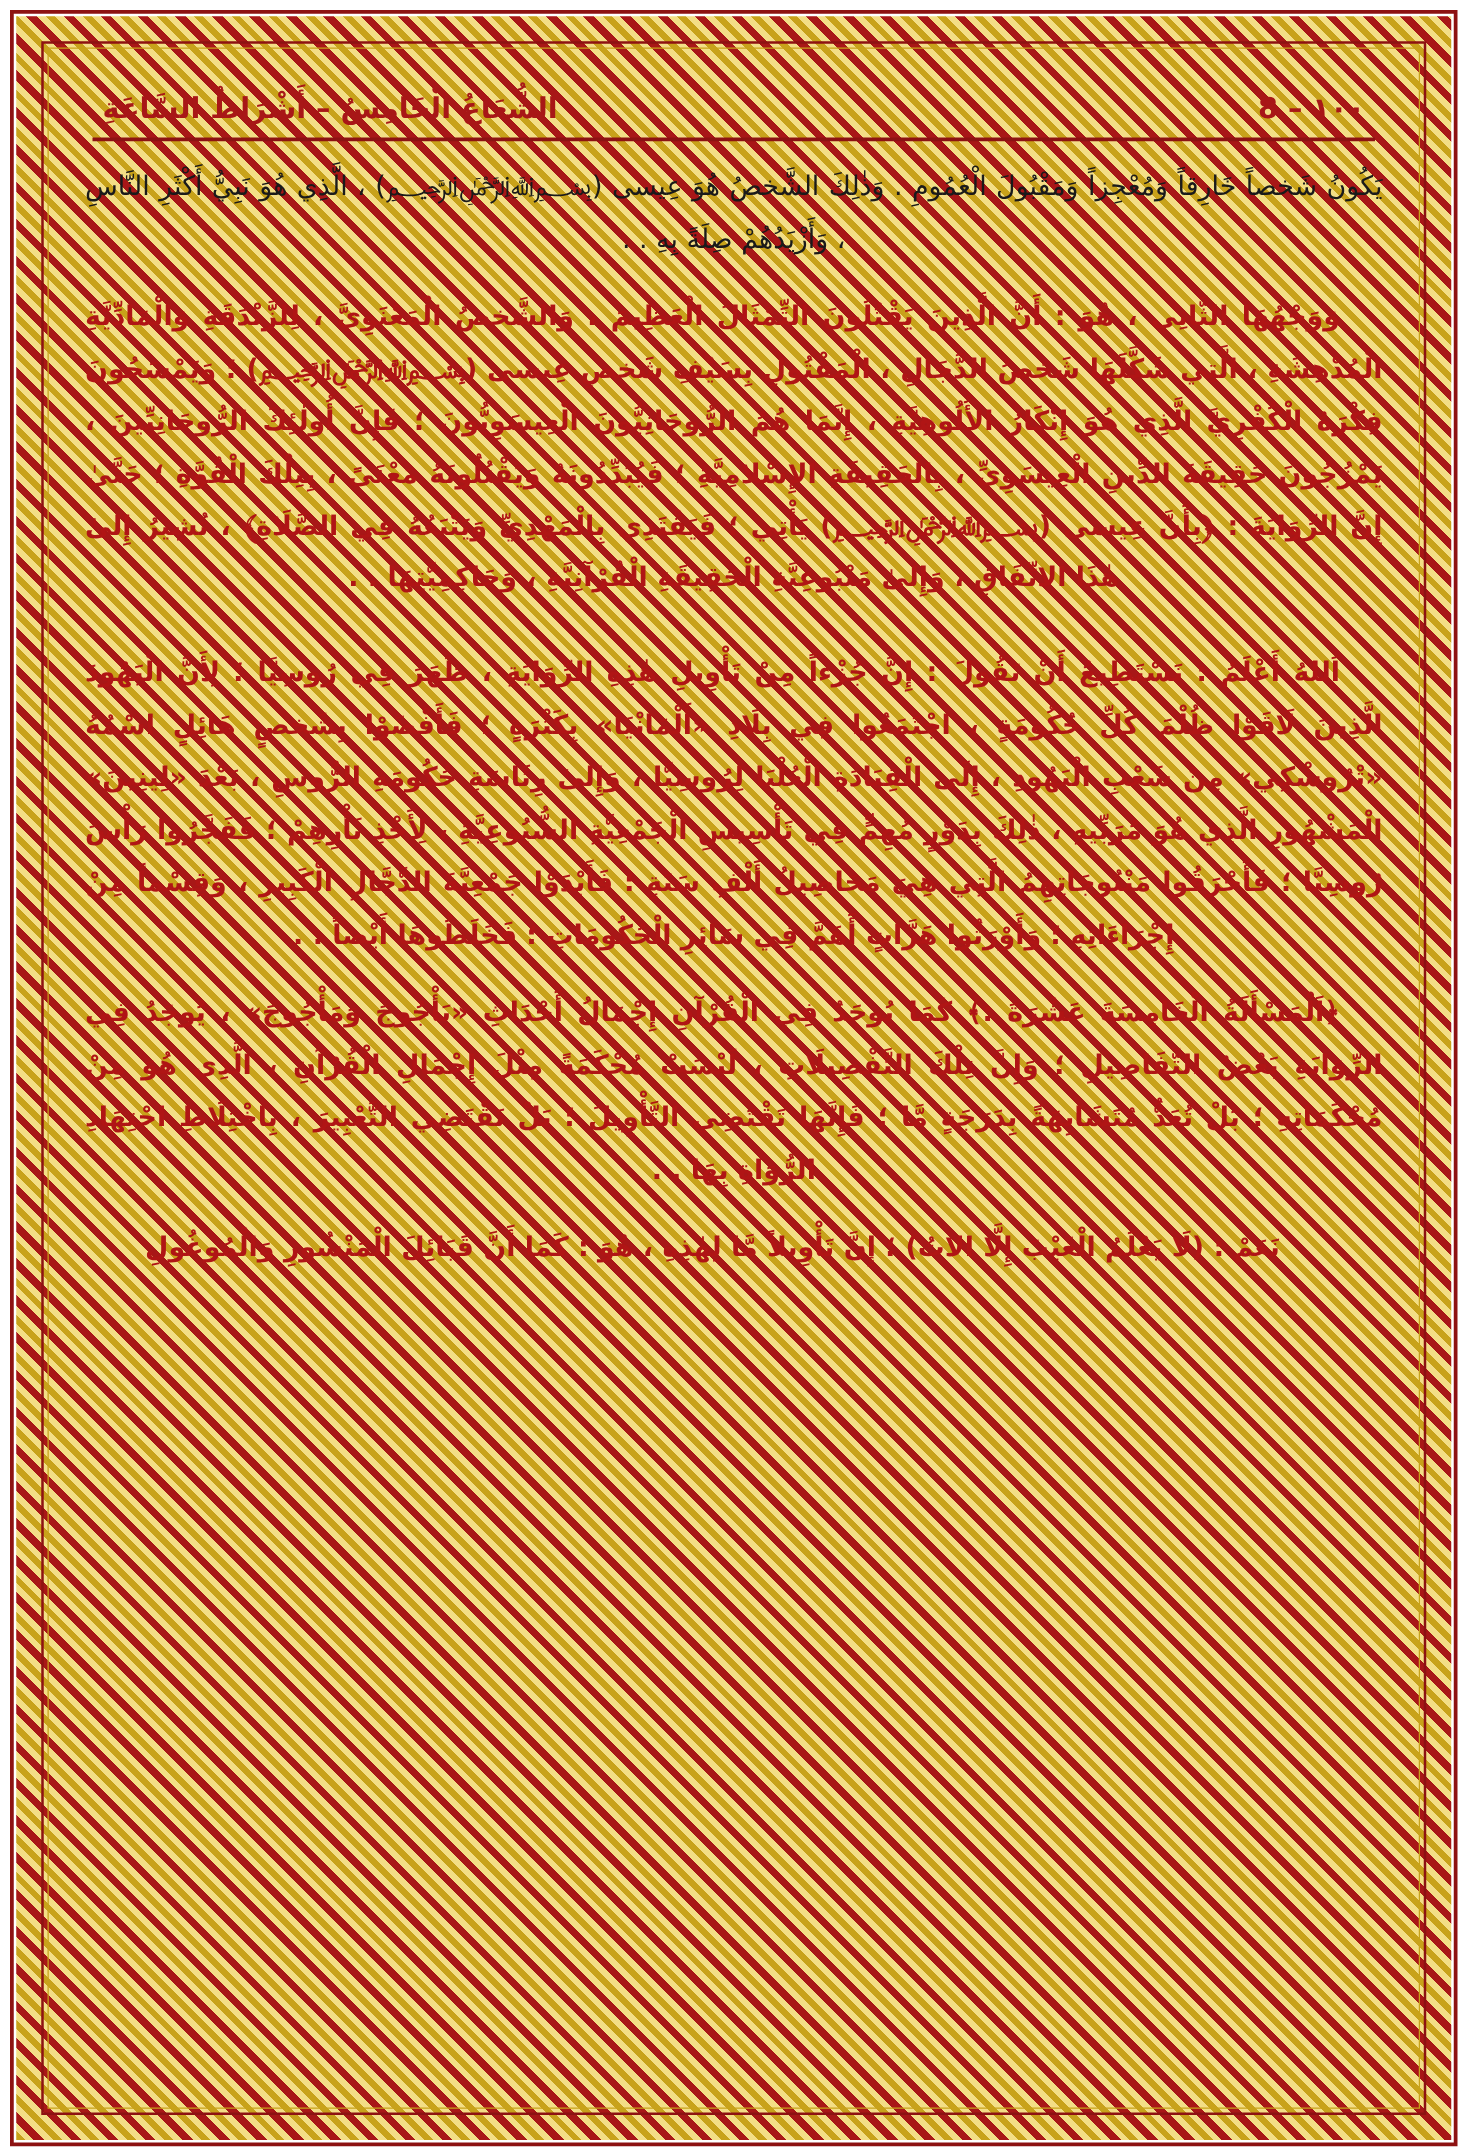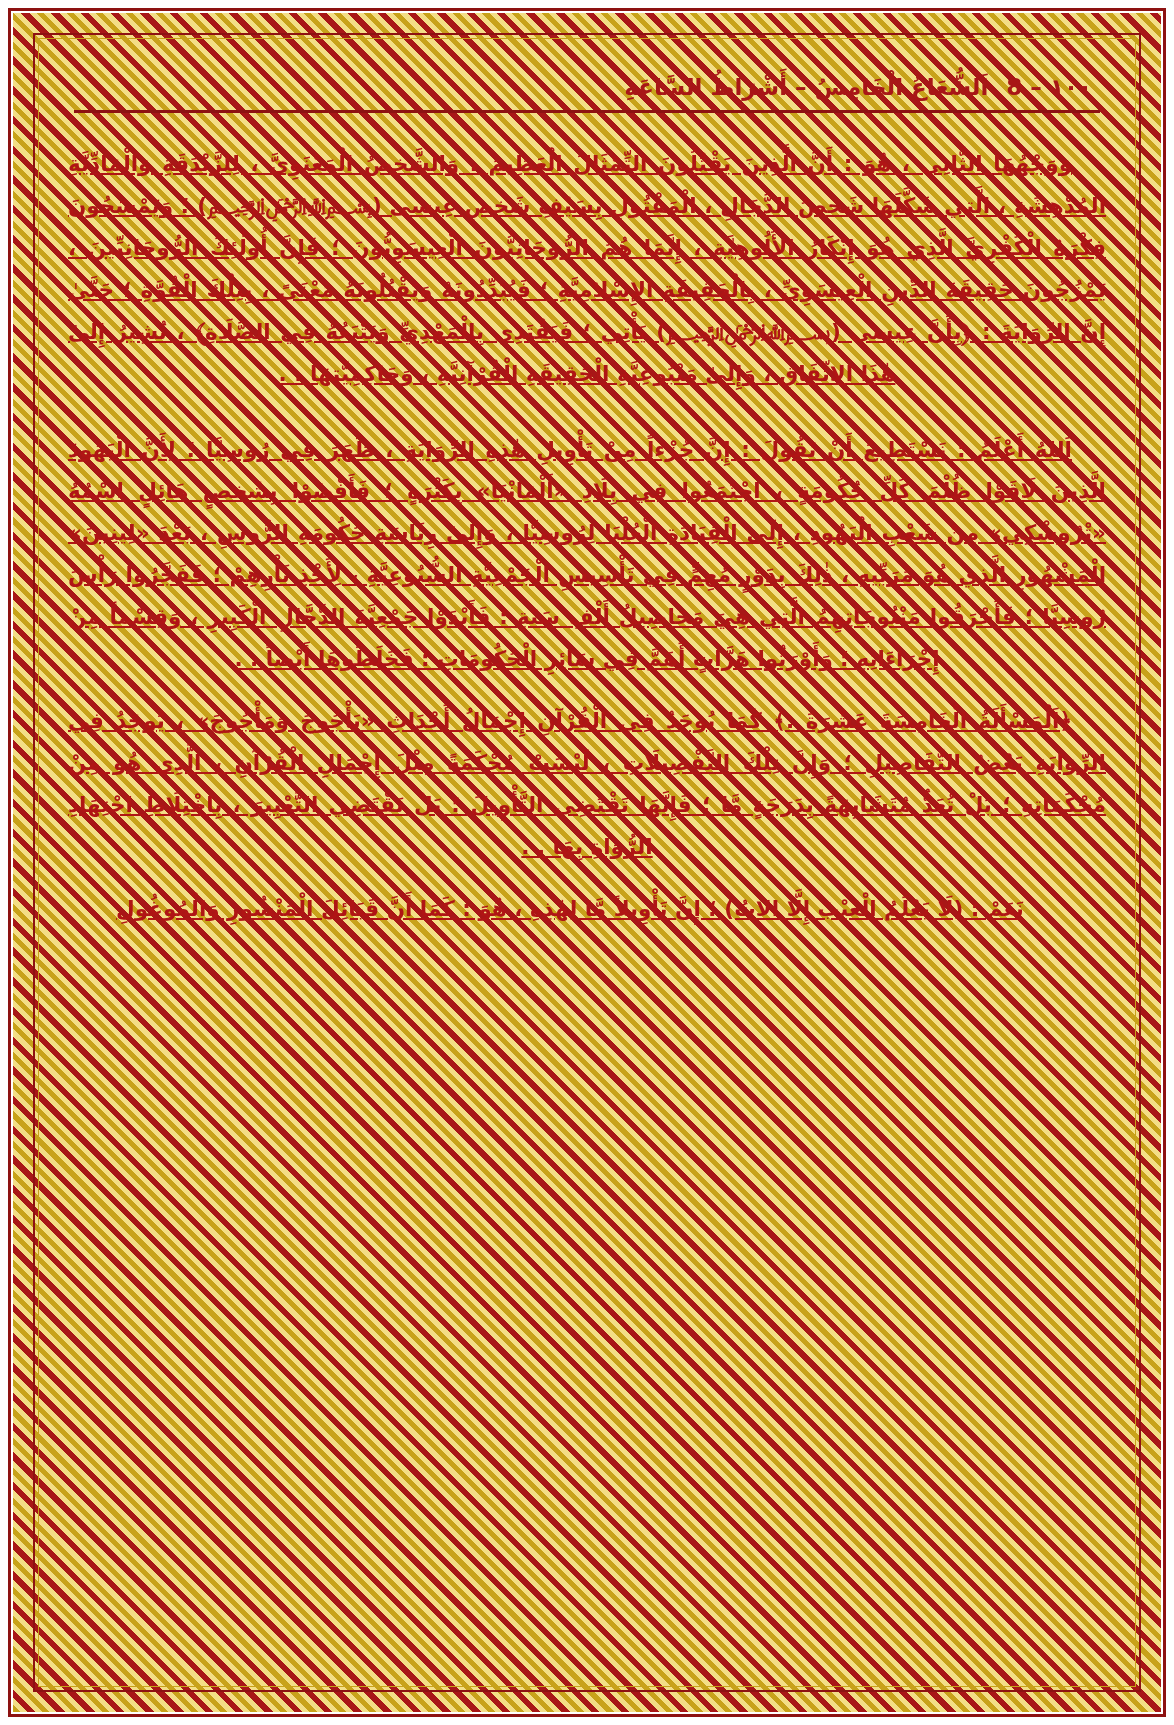--- a/index.html
+++ b/index.html
@@ -82,21 +82,21 @@
 
   .header-row {
     display: flex;
     align-items: baseline;
     justify-content: space-between;
     direction: rtl;
     padding: 10px 14px 0 14px;
   }
   .header-title {
     flex: 1;
-    text-align: right;
+    text-align: left;
     color: #a81717;
     font-weight: bold;
     font-size: 23px;
     letter-spacing: 0;
   }
   .header-page {
     color: #a81717;
     font-weight: bold;
     font-size: 23px;
     white-space: nowrap;
@@ -125,21 +125,20 @@
     text-indent: 34px;
   }
   .black {
     color: #1a1a1a;
   }
   .red {
     color: #b01515;
   }
   .bold {
     font-weight: bold;
-    text-decoration: underline;
   }
   .spacer {
     height: 14px;
   }
 </style>
 </head>
 <body>
 
 <div class="page">
   <div class="frame-outer"></div>
@@ -149,20 +148,21 @@
 
   <div class="content">
 
     <div class="header-row">
       <div class="header-page">١٠٠ – 8</div>
       <div class="header-title">اَلشُّعَاعُ الْخَامِسُ – أَشْرَاطُ السَّاعَةِ</div>
     </div>
     <div class="header-rule"></div>
 
     <div class="body-text">
+      <p class="black">يَكُونُ شَخصاً خَارِقاً وَمُعْجِزاً وَمَقْبُولَ الْعُمُومِ . وَذٰلِكَ الشَّخصُ هُوَ عِيسى (﷽) ، الَّذِي هُوَ نَبِيُّ أَكْثَرِ النَّاسِ ، وَأَزْيَدُهُمْ صِلَةً بِهِ . .</p>
       <div class="spacer"></div>
       <p class="red bold indent">وَوَجْهُهَا الثَّانِي ، هُوَ : أَنَّ الَّذِينَ يَقْتُلُونَ التِّمْثَالَ الْعَظِيمَ ، وَالشَّخصُ الْمَعْنَوِيَّ ، لِلزَّنْدَقَةِ وَالْمَادِّيَّةِ الْمُدْهِشَةِ ، الَّتِي شَكَّلَهَا شَخصُ الدَّجَالِ ، الْمَقْتُولِ بِسَيْفِ شَخصِ عِيسى (﷽) ؛ وَيَمْسَحُونَ فِكْرَهُ الْكُفْرِيَّ الَّذِي هُوَ إِنْكَارُ الأُلُوهِيَّةِ ، إِنَّمَا هُمُ الرُّوحَانِيُّونَ الْعِيسَوِيُّونَ ؛ فَإِنَّ أُولٰئِكَ الرُّوحَانِيِّينَ ، يَمْزُجُونَ حَقِيقَةَ الدِّينِ الْعِيسَوِيِّ ، بِالْحَقِيقَةِ الإِسْلامِيَّةِ ؛ فَيُبَدِّدُونَهُ وَيَقْتُلُونَهُ مَعْنَىً ، بِتِلْكَ الْقُوَّةِ ؛ حَتَّىٰ إِنَّ الرِّوَايَةَ : ﴿بِأَنَّ عِيسى (﷽) يَأْتِي ؛ فَيَقْتَدِي بِالْمَهْدِيِّ وَيَتْبَعُهُ فِي الصَّلَاةِ﴾ ، تُشِيرُ إِلىٰ هٰذَا الاتِّفَاقِ ، وَإِلىٰ مَتْبُوعِيَّةِ الْحَقِيقَةِ الْقُرْآنِيَّةِ ، وَحَاكِمِيَّتِهَا . .</p>
       <div class="spacer"></div>
       <div class="spacer"></div>
       <p class="red bold indent">اَللهُ أَعْلَمُ : نَسْتَطِيعُ أَنْ نَقُولَ : إِنَّ جُزْءاً مِنْ تَأْوِيلِ هٰذِهِ الرِّوَايَةِ ، ظَهَرَ فِي رُوسِيَّا ؛ لِأَنَّ الْيَهُودَ الَّذِينَ لَاقَوْا ظُلْمَ كُلِّ حُكُومَةٍ ، اجْتَمَعُوا فِي بِلَادِ «أَلْمَانْيَا» بِكَثْرَةٍ ؛ فَأَفْضَوْا بِشَخصٍ هَائِلٍ اسْمُهُ «تْرُوشْكِي» مِنْ شَعْبِ الْيَهُودِ ، إِلَى الْقِيَادَةِ الْعُلْيَا لِرُوسِيَّا ، وَإِلىٰ رِئَاسَةِ حُكُومَةِ الرُّوسِ ، بَعْدَ «لِينِينَ» الْمَشْهُورِ الَّذِي هُوَ مُرَبِّيهِ ، ذٰلِكَ بِدَوْرٍ مُهِمٍّ فِي تَأْسِيسِ الْجَمْعِيَّةِ الشُّيُوعِيَّةِ ، لِأَخْذِ ثَأْرِهِمْ ؛ فَفَجَّرُوا رَأْسَ رُوسِيَّا ؛ فَأَحْرَقُوا مَنْتُوجَاتِهِمُ الَّتِي هِيَ مَحَاصِيلُ أَلْفِ سَنَةٍ ؛ فَأَبْدَوْا جَمْعِيَّةَ الدَّجَّالِ الْكَبِيرِ ، وَقِسْماً مِنْ إِجْرَاءَاتِهِ ؛ وَأَوْرَثُوا هَزَّاتٍ أَهَمَّ فِي سَائِرِ الْحُكُومَاتِ ؛ فَخَلَطُوهَا أَيْضاً . .</p>
       <div class="spacer"></div>
       <p class="red bold indent">﴿اَلْمَسْأَلَةُ الْخَامِسَةَ عَشْرَةَ :﴾ كَمَا يُوجَدُ فِي الْقُرْآنِ إِجْمَالُ أَحْدَاثِ «يَأْجُوجَ وَمَأْجُوجَ» ، يُوجَدُ فِي الرِّوَايَةِ بَعْضُ التَّفَاصِيلِ ؛ وَإِنَّ تِلْكَ التَّفْصِيلَاتِ ، لَيْسَتْ مُحْكَمَةً مِثْلَ إِجْمَالِ الْقُرْآنِ ، الَّذِي هُوَ مِنْ مُحْكَمَاتِهِ ؛ بَلْ تُعَدُّ مُتَشَابِهَةً بِدَرَجَةٍ مَّا ؛ فَإِنَّهَا تَقْتَضِي التَّأْوِيلَ ؛ بَلْ تَقْتَضِي التَّعْبِيرَ ، بِاخْتِلَاطِ اجْتِهَادِ الرُّوَاةِ بِهَا . .</p>
       <div class="spacer"></div>
       <p class="red bold indent">نَعَمْ : (لَا يَعْلَمُ الْغَيْبَ إِلَّا الاتُ) ؛ إِنَّ تَأْوِيلاً مَّا لِهٰذِهِ ، هُوَ : كَمَا أَنَّ قَبَائِلَ الْمَنْشُورِ وَالْمُوغُولِ</p>
     </div>

